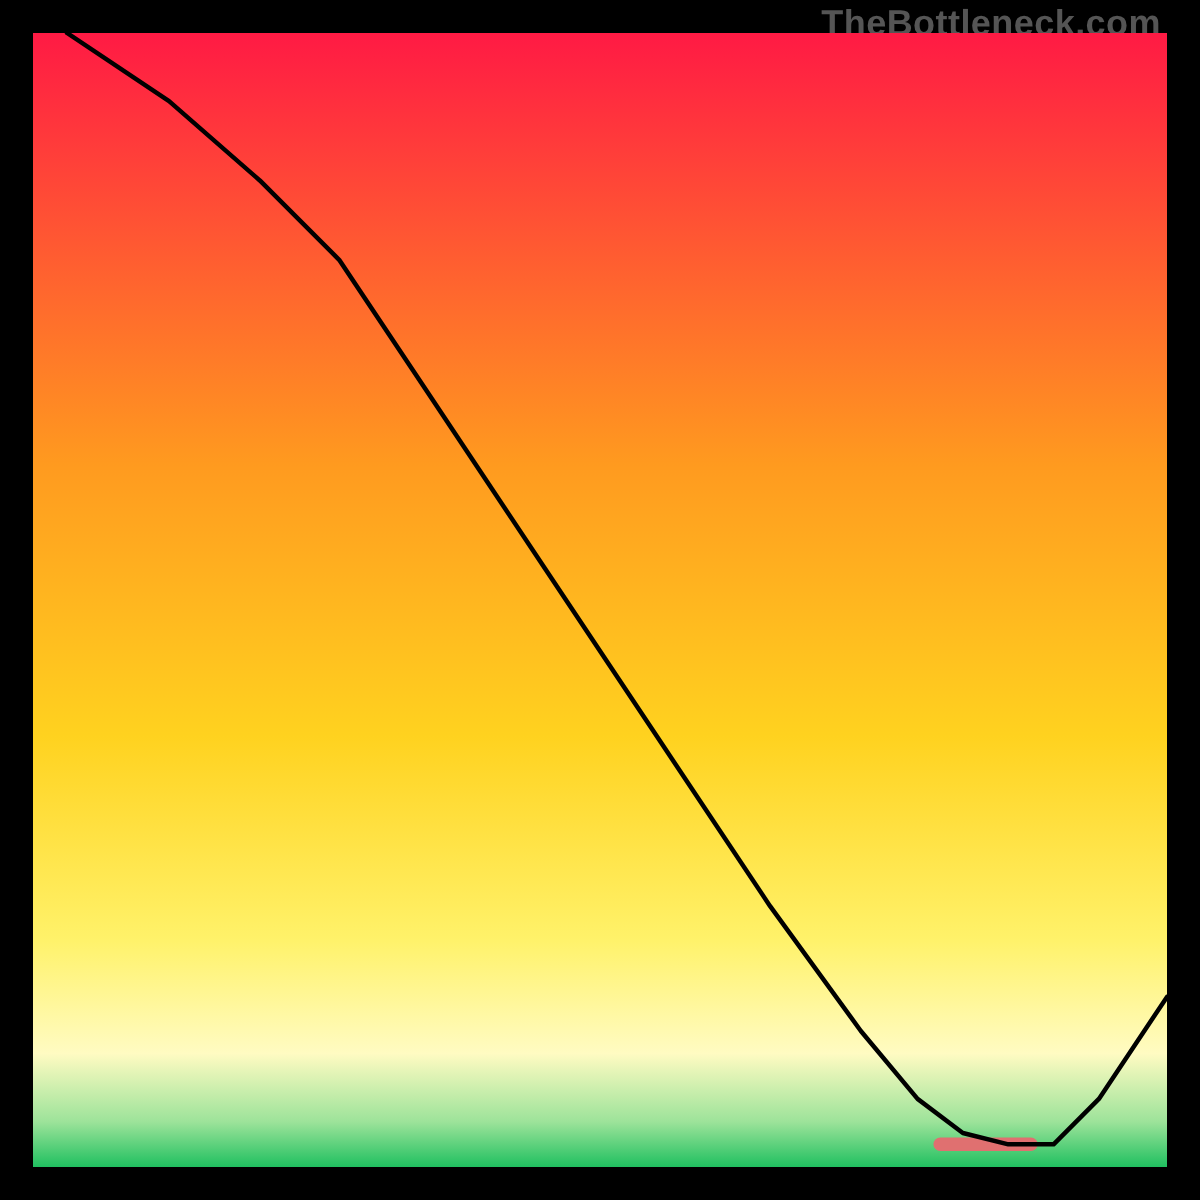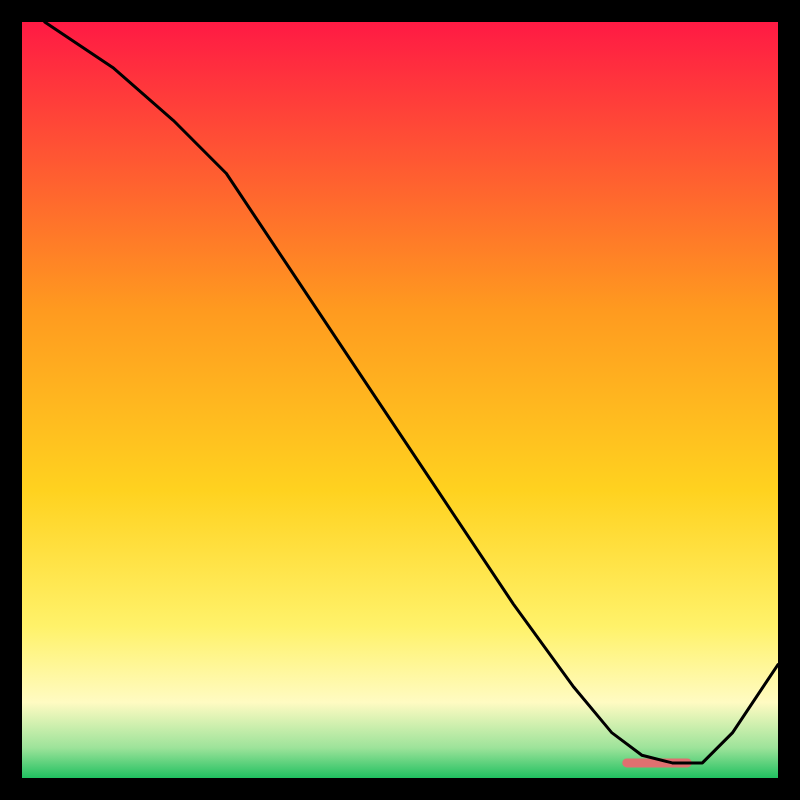--- a/index.html
+++ b/index.html
@@ -33,20 +33,21 @@
     font-weight: bold;
     font-family: Arial, sans-serif;
     letter-spacing: 0.3px;
   }
   svg { display: block; }
 </style>
 </head>
 <body>
 
 <div class="frame">
+  <div class="watermark">TheBottleneck.com</div>
   <div class="plot-wrap">
     <svg id="plot-svg" width="756" height="756" viewBox="0 0 756 756">
         <defs>
           <linearGradient id="bg-grad" x1="0" y1="0" x2="0" y2="1">
             <stop offset="0%" stop-color="#ff1a44"></stop>
             <stop offset="38%" stop-color="#ff9a1f"></stop>
             <stop offset="62%" stop-color="#ffd21f"></stop>
             <stop offset="80%" stop-color="#fff26a"></stop>
             <stop offset="90%" stop-color="#fffbc2"></stop>
             <stop offset="96%" stop-color="#9de39a"></stop>

